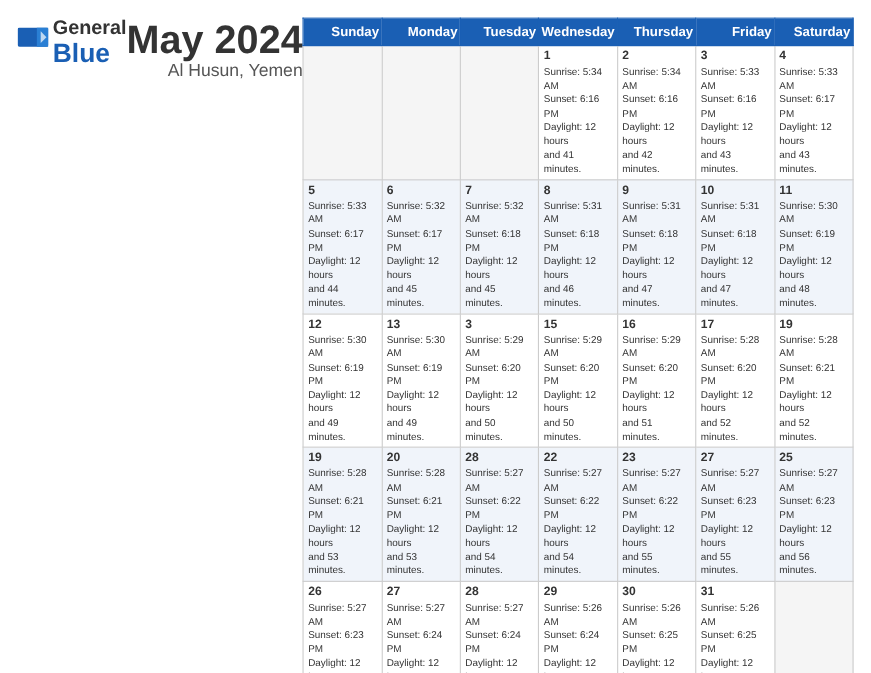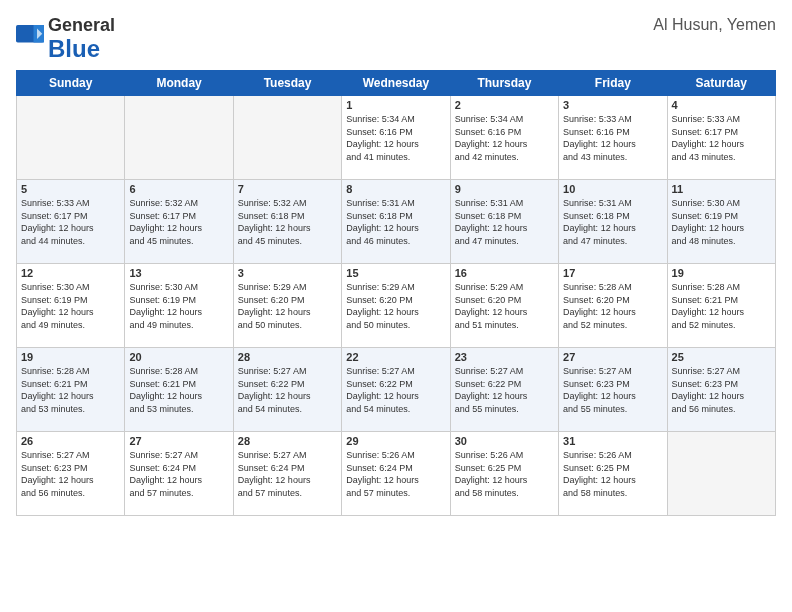--- a/index.html
+++ b/index.html
@@ -8,21 +8,20 @@
       height: 612px;
       font-family: Arial, sans-serif;
       background: #fff;
       overflow: hidden;
     }
     .page {
       width: 792px;
       height: 532px;
       padding: 16px;
       display: flex;
-      flex-direction: column;
     }
     .header {
       display: flex;
       justify-content: space-between;
       align-items: flex-start;
       margin-bottom: 8px;
     }
     .logo {
       display: flex;
       align-items: center;
@@ -64,21 +63,21 @@
     .calendar {
       flex: 1;
       border: 1px solid #ccc;
       border-collapse: collapse;
       width: 100%;
       table-layout: fixed;
     }
     .calendar th {
       background-color: #1a5fb4;
       color: #fff;
-      text-align: center;
+      text-align: right;
       font-size: 12px;
       padding: 5px 2px;
       border: 1px solid #1a5fb4;
     }
     .calendar td {
       border: 1px solid #ccc;
       vertical-align: top;
       padding: 3px 4px;
       font-size: 9.5px;
       color: #333;
@@ -119,20 +118,21 @@
         <rect x="0" y="0" width="32" height="20" rx="2" fill="#1a5fb4"></rect>
         <polygon points="20,0 32,0 32,20 20,20" fill="#2a7fd4"></polygon>
         <path d="M24,4 L30,10 L24,16 Z" fill="#fff" opacity="0.7"></path>
       </svg>
       <div class="logo-text">
         <span class="logo-general">General</span>
         <span class="logo-blue">Blue</span>
       </div>
     </div>
     <div class="title-block">
+      <div class="month-title">May 2024</div>
       <div class="location-title">Al Husun, Yemen</div>
     </div>
   </div>
 
   <table class="calendar">
     <thead>
       <tr>
         <th>Sunday</th>
         <th>Monday</th>
         <th>Tuesday</th>

